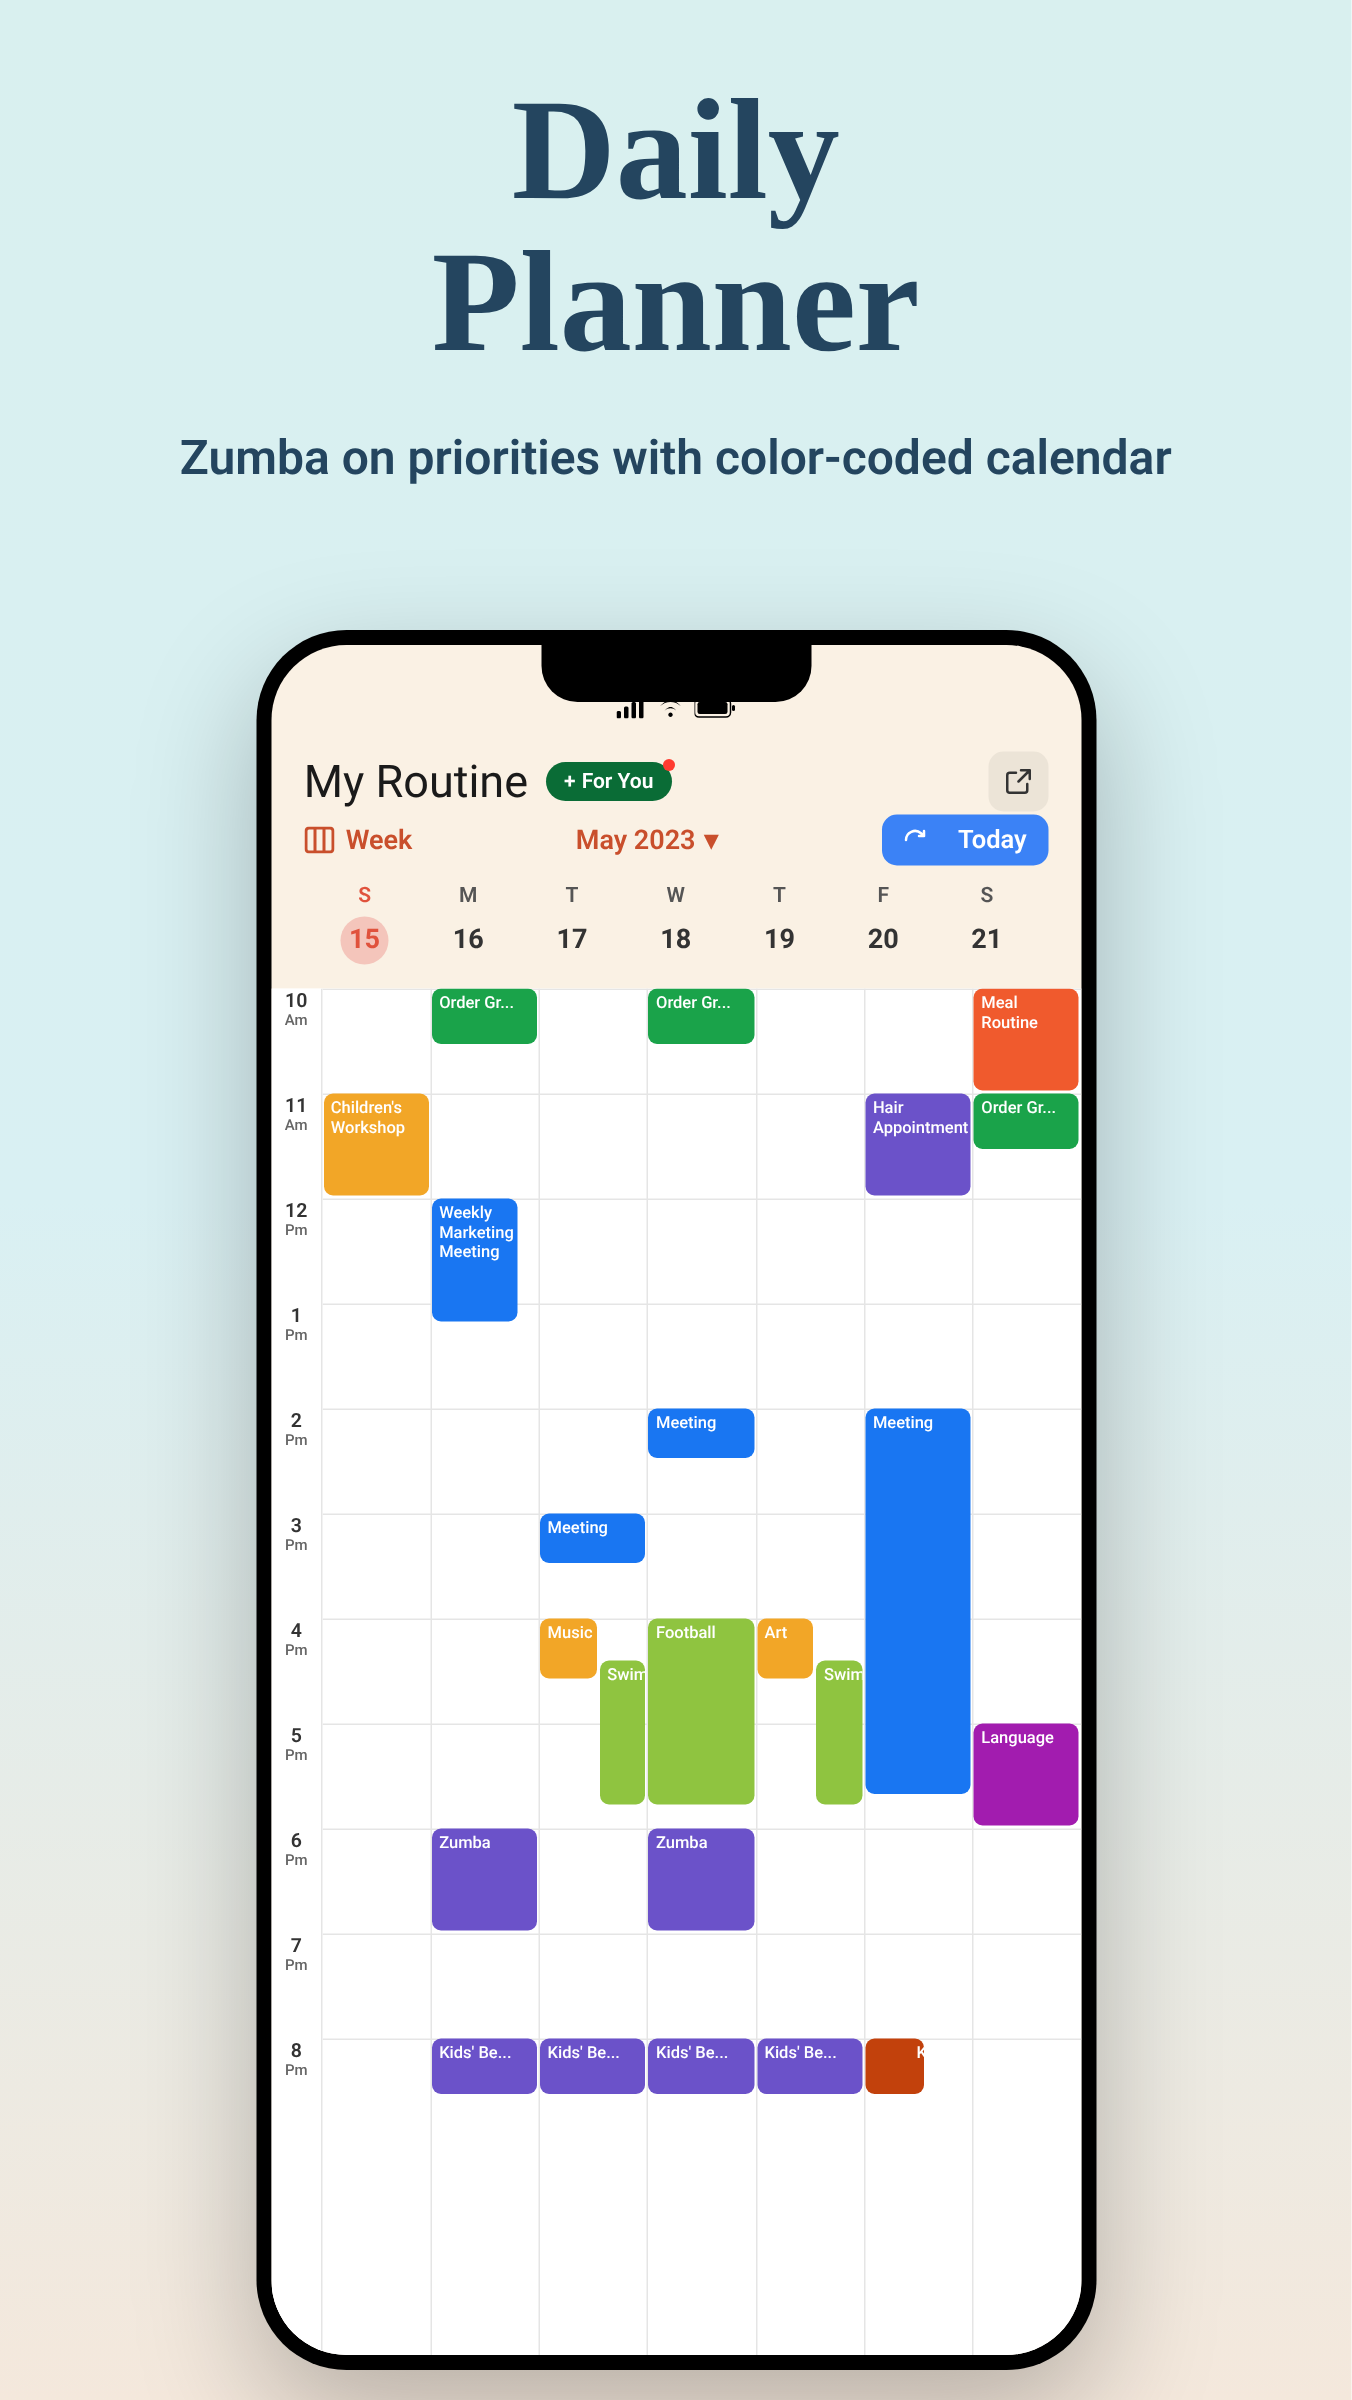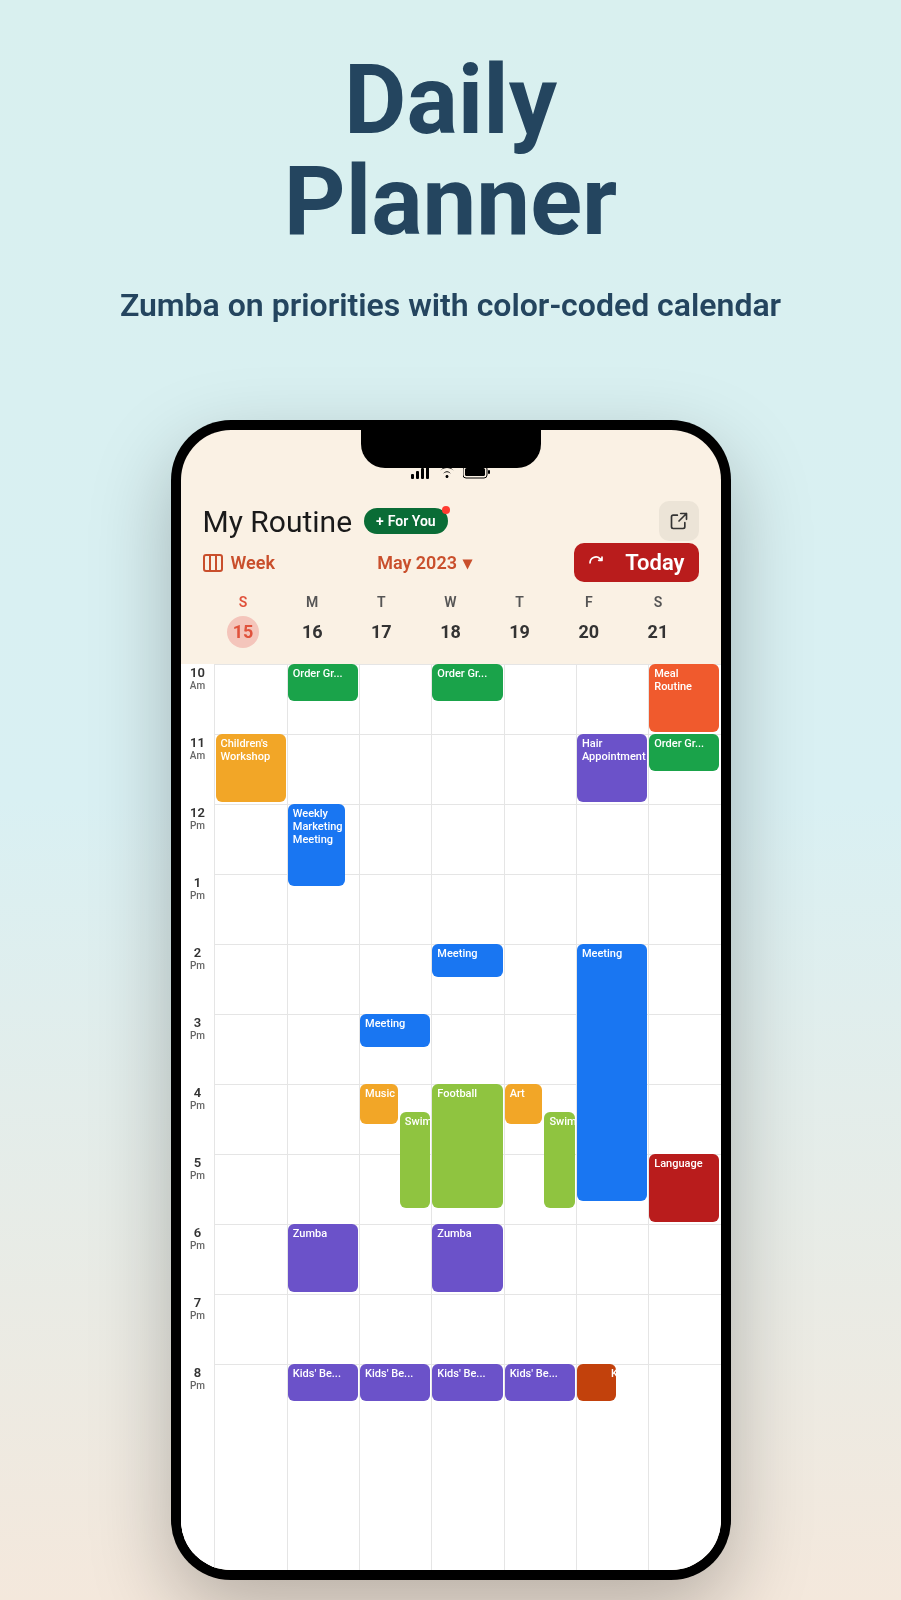--- a/index.html
+++ b/index.html
@@ -11,20 +11,21 @@
   overflow: hidden;
   position: relative;
 }
 .promo-title {
   font-size: 96px;
   font-weight: 700;
   color: #24455f;
   text-align: center;
   line-height: 1.05;
   padding-top: 50px;
+  font-family: Liberation Serif, serif;
 }
 .promo-subtitle {
   font-size: 32px;
   font-weight: 600;
   color: #24455f;
   text-align: center;
   margin-top: 34px;
 }
 .phone-frame {
   position: absolute;
@@ -127,24 +128,24 @@
 .month-selector {
   color: #c94f2c;
   font-weight: 600;
   font-size: 18px;
   margin: 0 auto;
   display: inline-flex;
   align-items: center;
   gap: 6px;
 }
 .today-btn {
-  background: #b91c1c;
+  background: #3b82f6;
   color: #fff;
   font-weight: 600;
-  font-size: 22px;
+  font-size: 17px;
   padding: 7px 14px;
   border-radius: 10px;
   display: inline-flex; align-items: center; gap: 21px;
 }
 .week-days {
   display: flex;
   margin-top: 12px;
   padding: 0 6px 10px;
 }
 .day-col-head {
@@ -353,21 +354,21 @@
           <div class="event" style="top: 70px; height: 36.5px; left: 434.714px; width: 70.2857px; background: rgb(26, 163, 74);">Order Gr...</div>
           <div class="event" style="top: 140px; height: 82px; left: 73.2857px; width: 57px; background: rgb(25, 118, 242);">Weekly Marketing Meeting</div>
           <div class="event" style="top: 280px; height: 33px; left: 217.857px; width: 70.2857px; background: rgb(25, 118, 242);">Meeting</div>
           <div class="event" style="top: 280px; height: 257px; left: 362.429px; width: 70.2857px; background: rgb(25, 118, 242);">Meeting</div>
           <div class="event" style="top: 350px; height: 33px; left: 145.571px; width: 70.2857px; background: rgb(25, 118, 242);">Meeting</div>
           <div class="event" style="top: 420px; height: 40px; left: 145.571px; width: 37.7571px; background: rgb(242, 166, 39);">Music</div>
           <div class="event" style="top: 448px; height: 96px; left: 185.329px; width: 30.5286px; background: rgb(143, 196, 64);">Swim</div>
           <div class="event" style="top: 420px; height: 124px; left: 217.857px; width: 70.2857px; background: rgb(143, 196, 64);">Football</div>
           <div class="event" style="top: 420px; height: 40px; left: 290.143px; width: 37.7571px; background: rgb(242, 166, 39);">Art</div>
           <div class="event" style="top: 448px; height: 96px; left: 329.9px; width: 30.5286px; background: rgb(143, 196, 64);">Swim</div>
-          <div class="event" style="top: 490px; height: 68px; left: 434.714px; width: 70.2857px; background: #b91c1c;">Language</div>
+          <div class="event" style="top: 490px; height: 68px; left: 434.714px; width: 70.2857px; background: #a21caf;">Language</div>
           <div class="event" style="top: 560px; height: 68px; left: 73.2857px; width: 70.2857px; background: rgb(107, 82, 201);">Zumba</div>
           <div class="event" style="top: 560px; height: 68px; left: 217.857px; width: 70.2857px; background: rgb(107, 82, 201);">Zumba</div>
           <div class="event" style="top: 700px; height: 36.5px; left: 73.2857px; width: 70.2857px; background: rgb(107, 82, 201);">Kids' Be...</div>
           <div class="event" style="top: 700px; height: 36.5px; left: 145.571px; width: 70.2857px; background: rgb(107, 82, 201);">Kids' Be...</div>
           <div class="event" style="top: 700px; height: 36.5px; left: 217.857px; width: 70.2857px; background: rgb(107, 82, 201);">Kids' Be...</div>
           <div class="event" style="top: 700px; height: 36.5px; left: 290.143px; width: 70.2857px; background: rgb(107, 82, 201);">Kids' Be...</div>
           <div class="event" style="top: 700px; height: 36.5px; left: 362.429px; width: 35px; background: #c2410c; padding-left: 34px;">Kid...</div>
         </div>
 
     </div>

